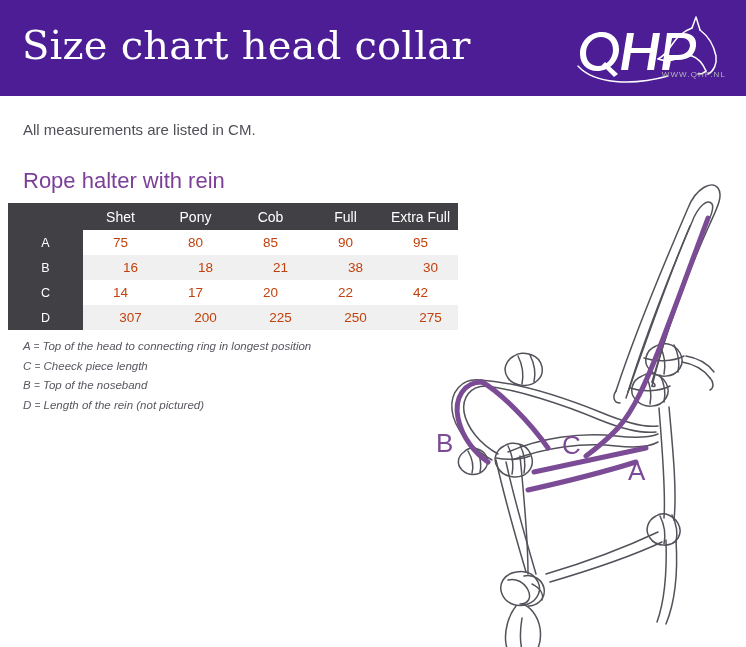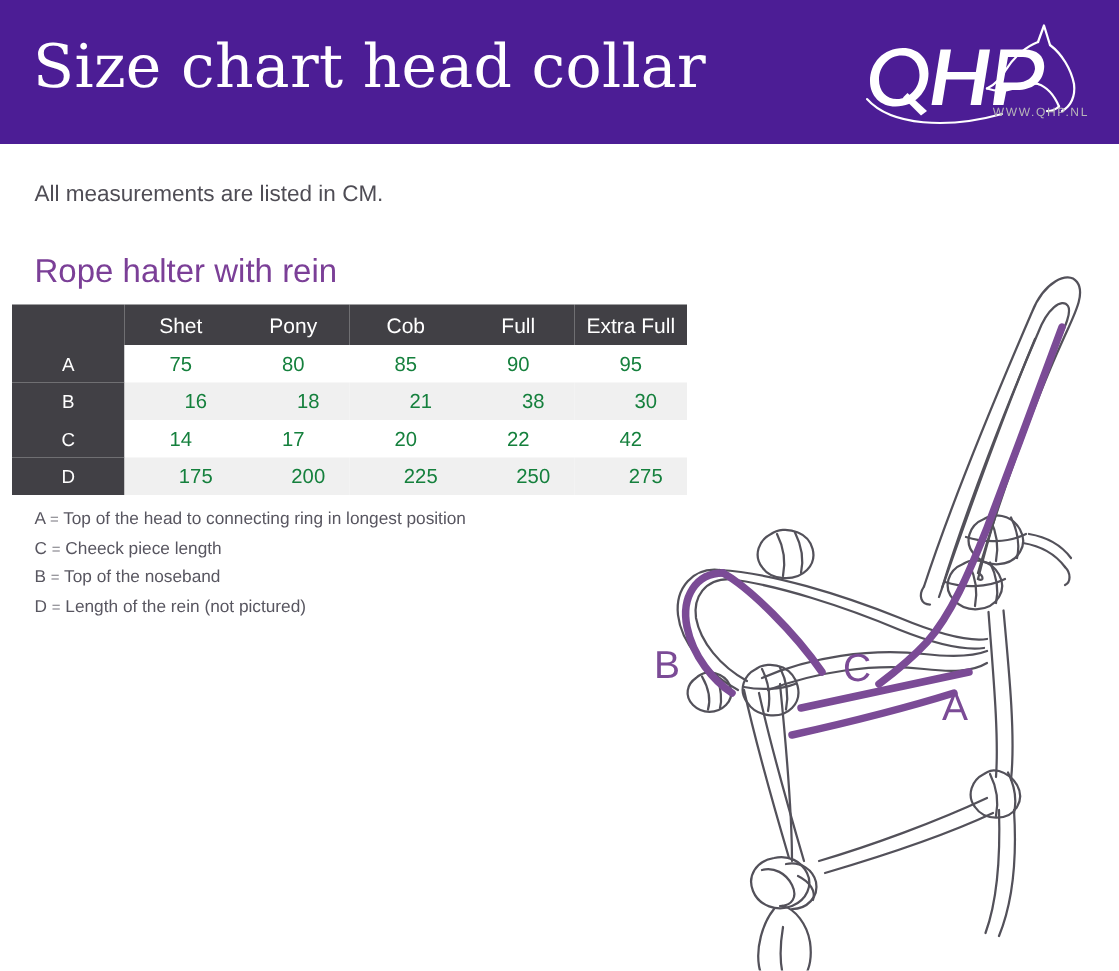--- a/index.html
+++ b/index.html
@@ -98,28 +98,29 @@
   }
   #size-table thead th.corner-cell { background: #414045; }
   #size-table td.row-label {
     background: #414045;
     color: #ffffff;
     font-size: 12.5px;
     width: 26px;
   }
   #size-table tbody tr.row-odd td.data-cell { background: #ffffff; }
   #size-table tbody tr.row-even td.data-cell { background: #f0f0f0; padding-left: 20px; }
-  #size-table td.data-cell { color: #15803d; }
+  #size-table td.data-cell { color: #c2410c; }
 
   
   #legend-list {
     position: absolute;
     left: 23px;
     top: 337px;
     width: 400px;
+    font-style: italic;
   }
   .legend-row {
     font-size: 11.5px;
     color: #585660;
     line-height: 18.5px;
     white-space: nowrap;
   }
   .legend-key { }
   .legend-eq { font-size: 10px; color: #7a7880; }
 
@@ -203,21 +204,21 @@
     <tr class="row-odd">
       <td class="row-label">C</td>
       <td class="data-cell">14</td>
       <td class="data-cell">17</td>
       <td class="data-cell">20</td>
       <td class="data-cell">22</td>
       <td class="data-cell">42</td>
     </tr>
     <tr class="row-even">
       <td class="row-label">D</td>
-      <td class="data-cell">175</td>
+      <td class="data-cell">307</td>
       <td class="data-cell">200</td>
       <td class="data-cell">225</td>
       <td class="data-cell">250</td>
       <td class="data-cell">275</td>
     </tr>
   </tbody>
 </table>
 
 <div id="legend-list">
   <div class="legend-row">

